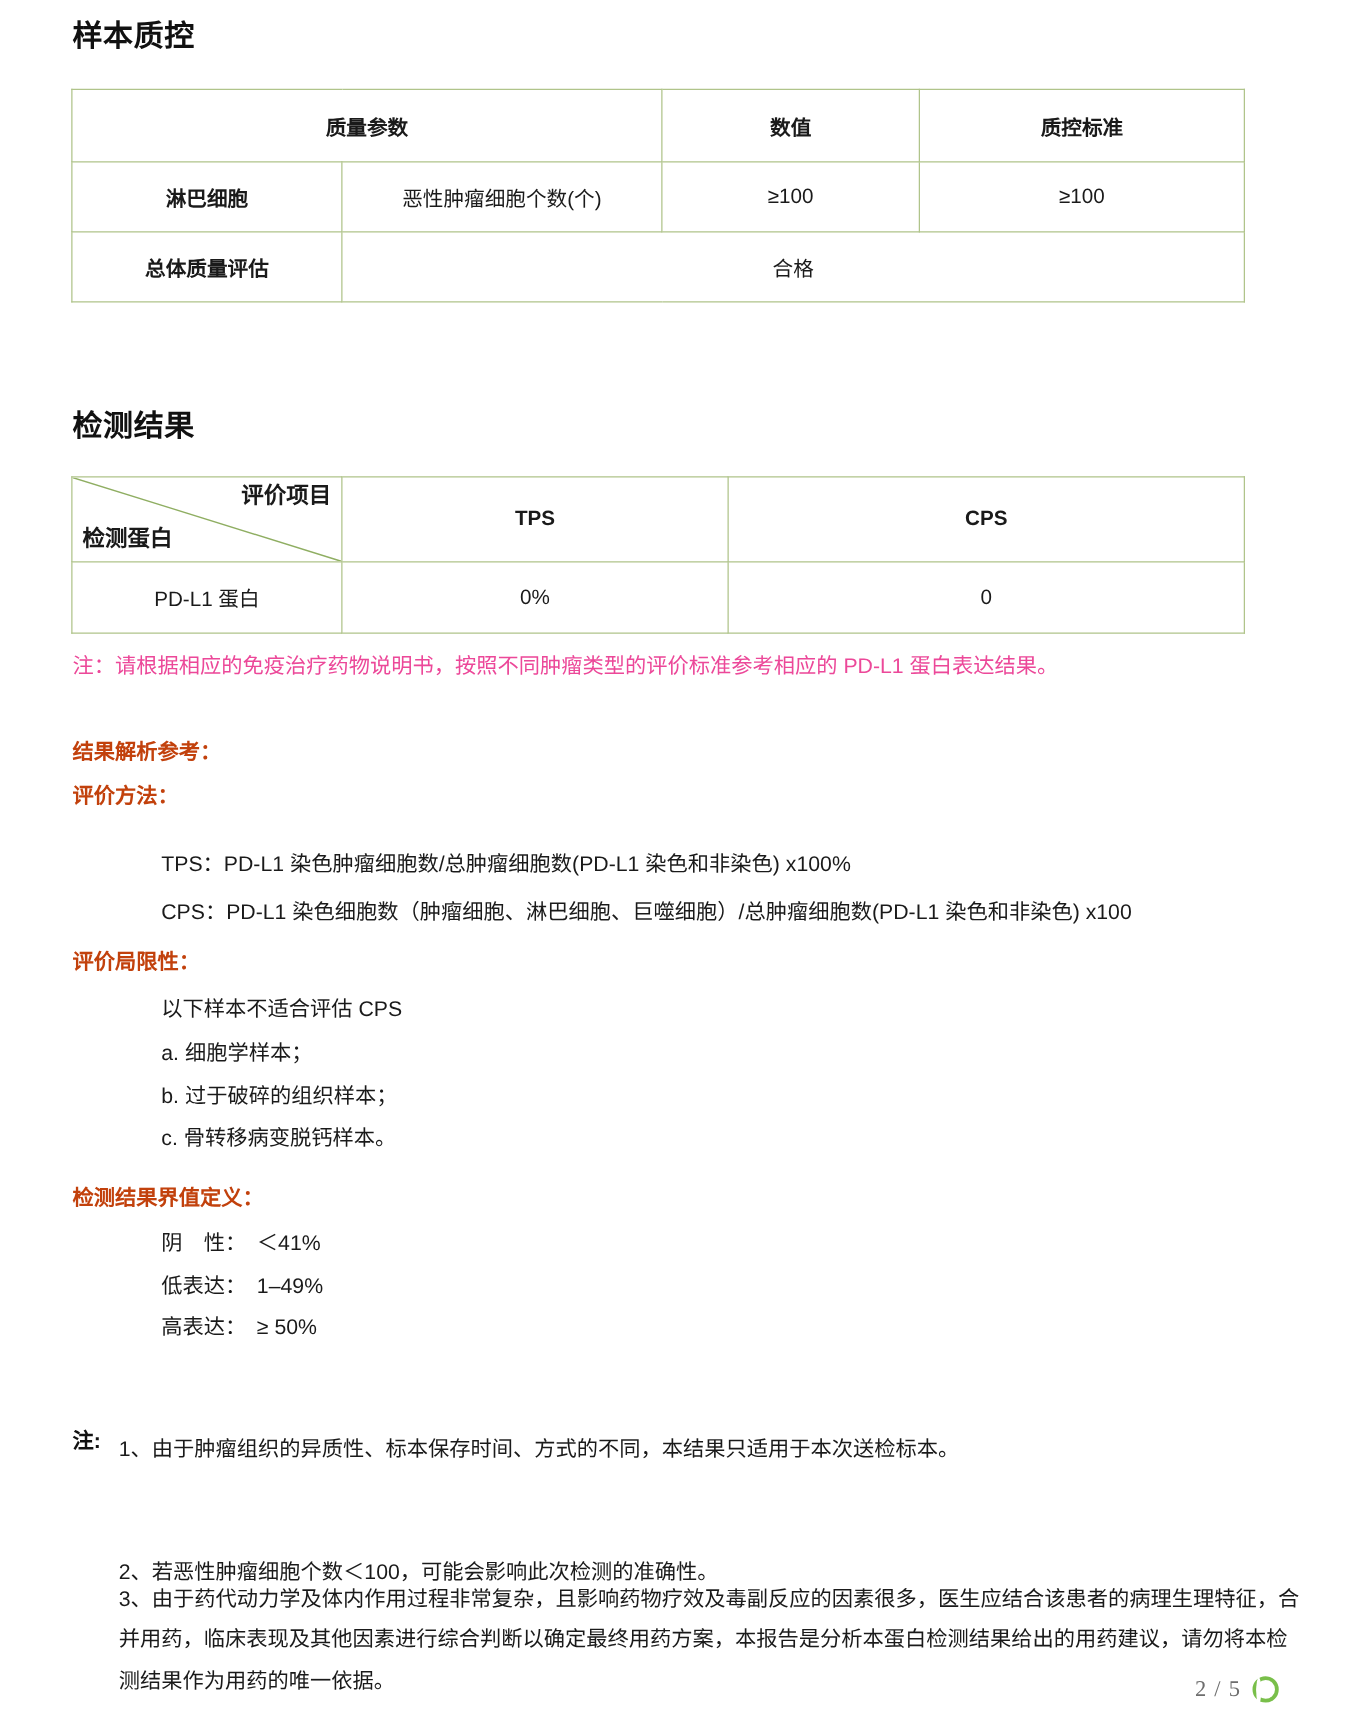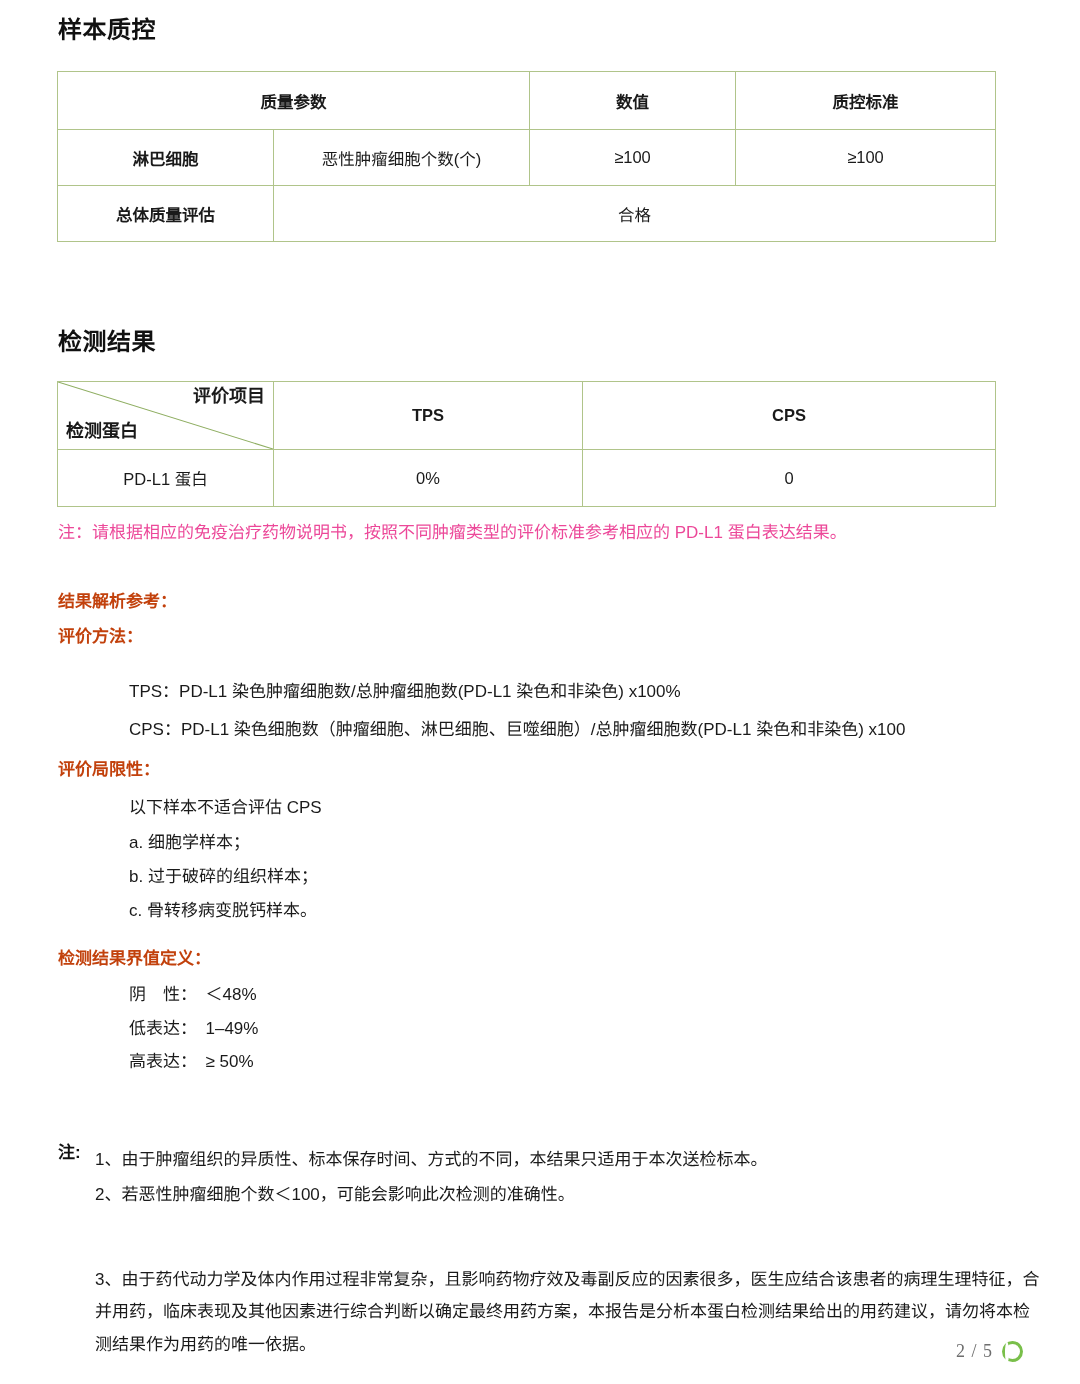--- a/index.html
+++ b/index.html
@@ -249,32 +249,32 @@
   <div class="blk-item" style="top:793px;">以下样本不适合评估 CPS</div>
 
   <div class="blk-item" style="top:828px;">a. 细胞学样本；</div>
 
   <div class="blk-item" style="top:862px;">b. 过于破碎的组织样本；</div>
 
   <div class="blk-item" style="top:896px;">c. 骨转移病变脱钙样本。</div>
 
   <div class="blk-title" style="top:944px;">检测结果界值定义：</div>
 
-  <div class="blk-item" style="top:980px;">阴　性：　＜48%</div>
+  <div class="blk-item" style="top:980px;">阴　性：　＜41%</div>
 
   <div class="blk-item" style="top:1014px;">低表达：　1–49%</div>
 
   <div class="blk-item" style="top:1047px;">高表达：　≥ 50%</div>
 
 
   <div class="foot-note-label" style="top:1138px;">注:</div>
 
   <div class="foot-note-item" style="top:1144px;">1、由于肿瘤组织的异质性、标本保存时间、方式的不同，本结果只适用于本次送检标本。</div>
 
-  <div class="foot-note-item" style="top:1179px;">2、若恶性肿瘤细胞个数＜100，可能会影响此次检测的准确性。</div>
+  <div class="foot-note-item" style="top:1242px;">2、若恶性肿瘤细胞个数＜100，可能会影响此次检测的准确性。</div>
 
   <div class="foot-note-item" style="top:1264px; width:945px;">3、由于药代动力学及体内作用过程非常复杂，且影响药物疗效及毒副反应的因素很多，医生应结合该患者的病理生理特征，合并用药，临床表现及其他因素进行综合判断以确定最终用药方案，本报告是分析本蛋白检测结果给出的用药建议，请勿将本检测结果作为用药的唯一依据。</div>
 
   <div id="footer">
     <span class="pageno">2 / 5</span>
     <span class="logo">
       <span class="logo-inner"></span>
     </span>
   </div>
 

